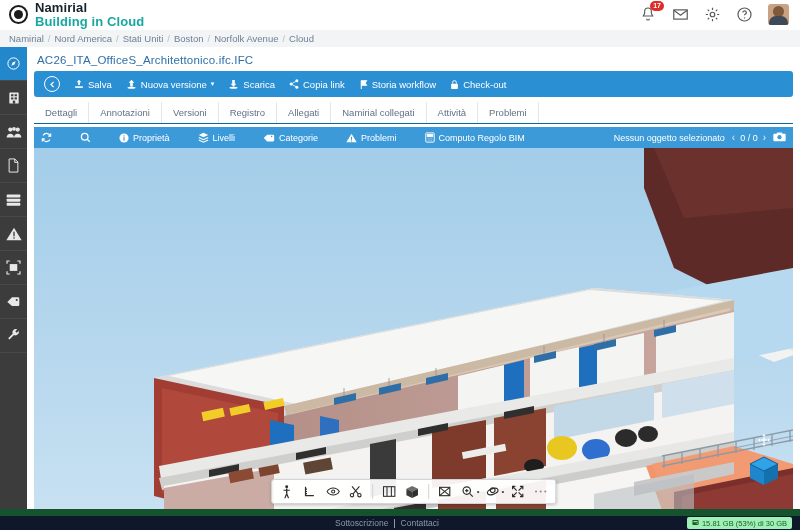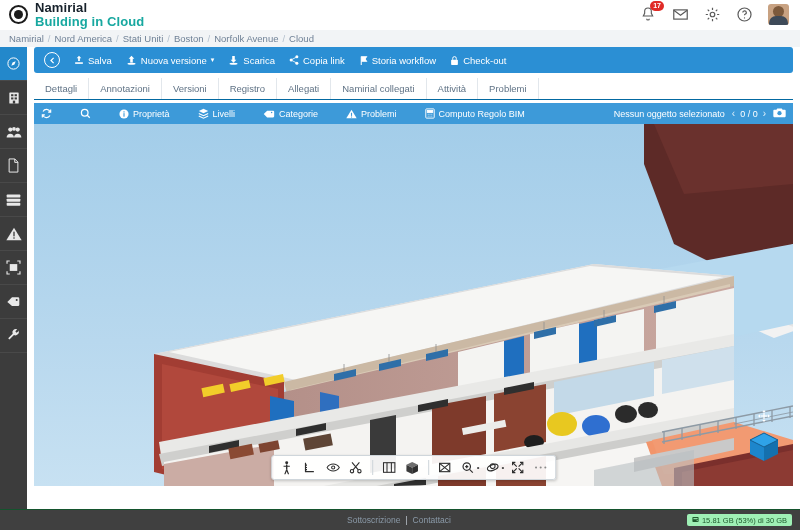--- a/index.html
+++ b/index.html
@@ -163,22 +163,22 @@
     position: absolute; right: 12px; bottom: 22px;
     width: 34px; height: 34px; cursor: pointer;
   }
   .movecross {
     position: absolute; right: 23px; bottom: 60px; color: #fff; cursor: pointer;
   }
 
   
   .footer {
     position: absolute; left: 0; bottom: 0; width: 800px; height: 21px;
-    background: #404040; border-top: 1px solid #14532d;
-    display: flex; align-items: center; font-size: 8.5px; color: #8b9aa8; padding-left: 12px;
+    background: #0f172a; border-top: 7px solid #14532d;
+    display: flex; align-items: center; font-size: 8.5px; color: #8b9aa8;
   }
   .footer-links { margin-left: 335px; display: flex; align-items: center; gap: 5px;}
   .footer-links a { color:#8b9aa8; text-decoration:none; cursor:pointer;}
   .f-sep { color: #c3ccd4; }
   .storage {
     margin-left: auto; margin-right: 8px; background: #9ff0b5; color: #1f5b2e;
     border-radius: 2px; padding: 1.5px 5px; font-size: 7.5px;
     display: flex; align-items: center; gap: 3px; cursor: pointer;
   }
 </style>
@@ -318,20 +318,21 @@
       <span>
         <svg width="15" height="15" viewBox="0 0 24 24" fill="#e8e8e8">
           <path d="M20 4a5.5 5.5 0 0 1-7.3 7.3L5.5 18.5l-2-2 7.2-7.2A5.5 5.5 0 0 1 18 2l-3 3 1.5 2.5L19 6z"></path>
         </svg>
       </span>
     </div>
   </div>
 
   <div class="content">
 
+    <div class="file-title">AC26_ITA_OfficeS_Architettonico.ifc.IFC</div>
 
     <div class="actionbar">
       <div class="act">
         <span class="circle-back">
           <svg width="9" height="9" viewBox="0 0 12 12" fill="none" stroke="#fff" stroke-width="1.6">
             <path d="M7.5 2.5L4 6l3.5 3.5"></path>
           </svg>
         </span>
       </div>
       <div class="act">

